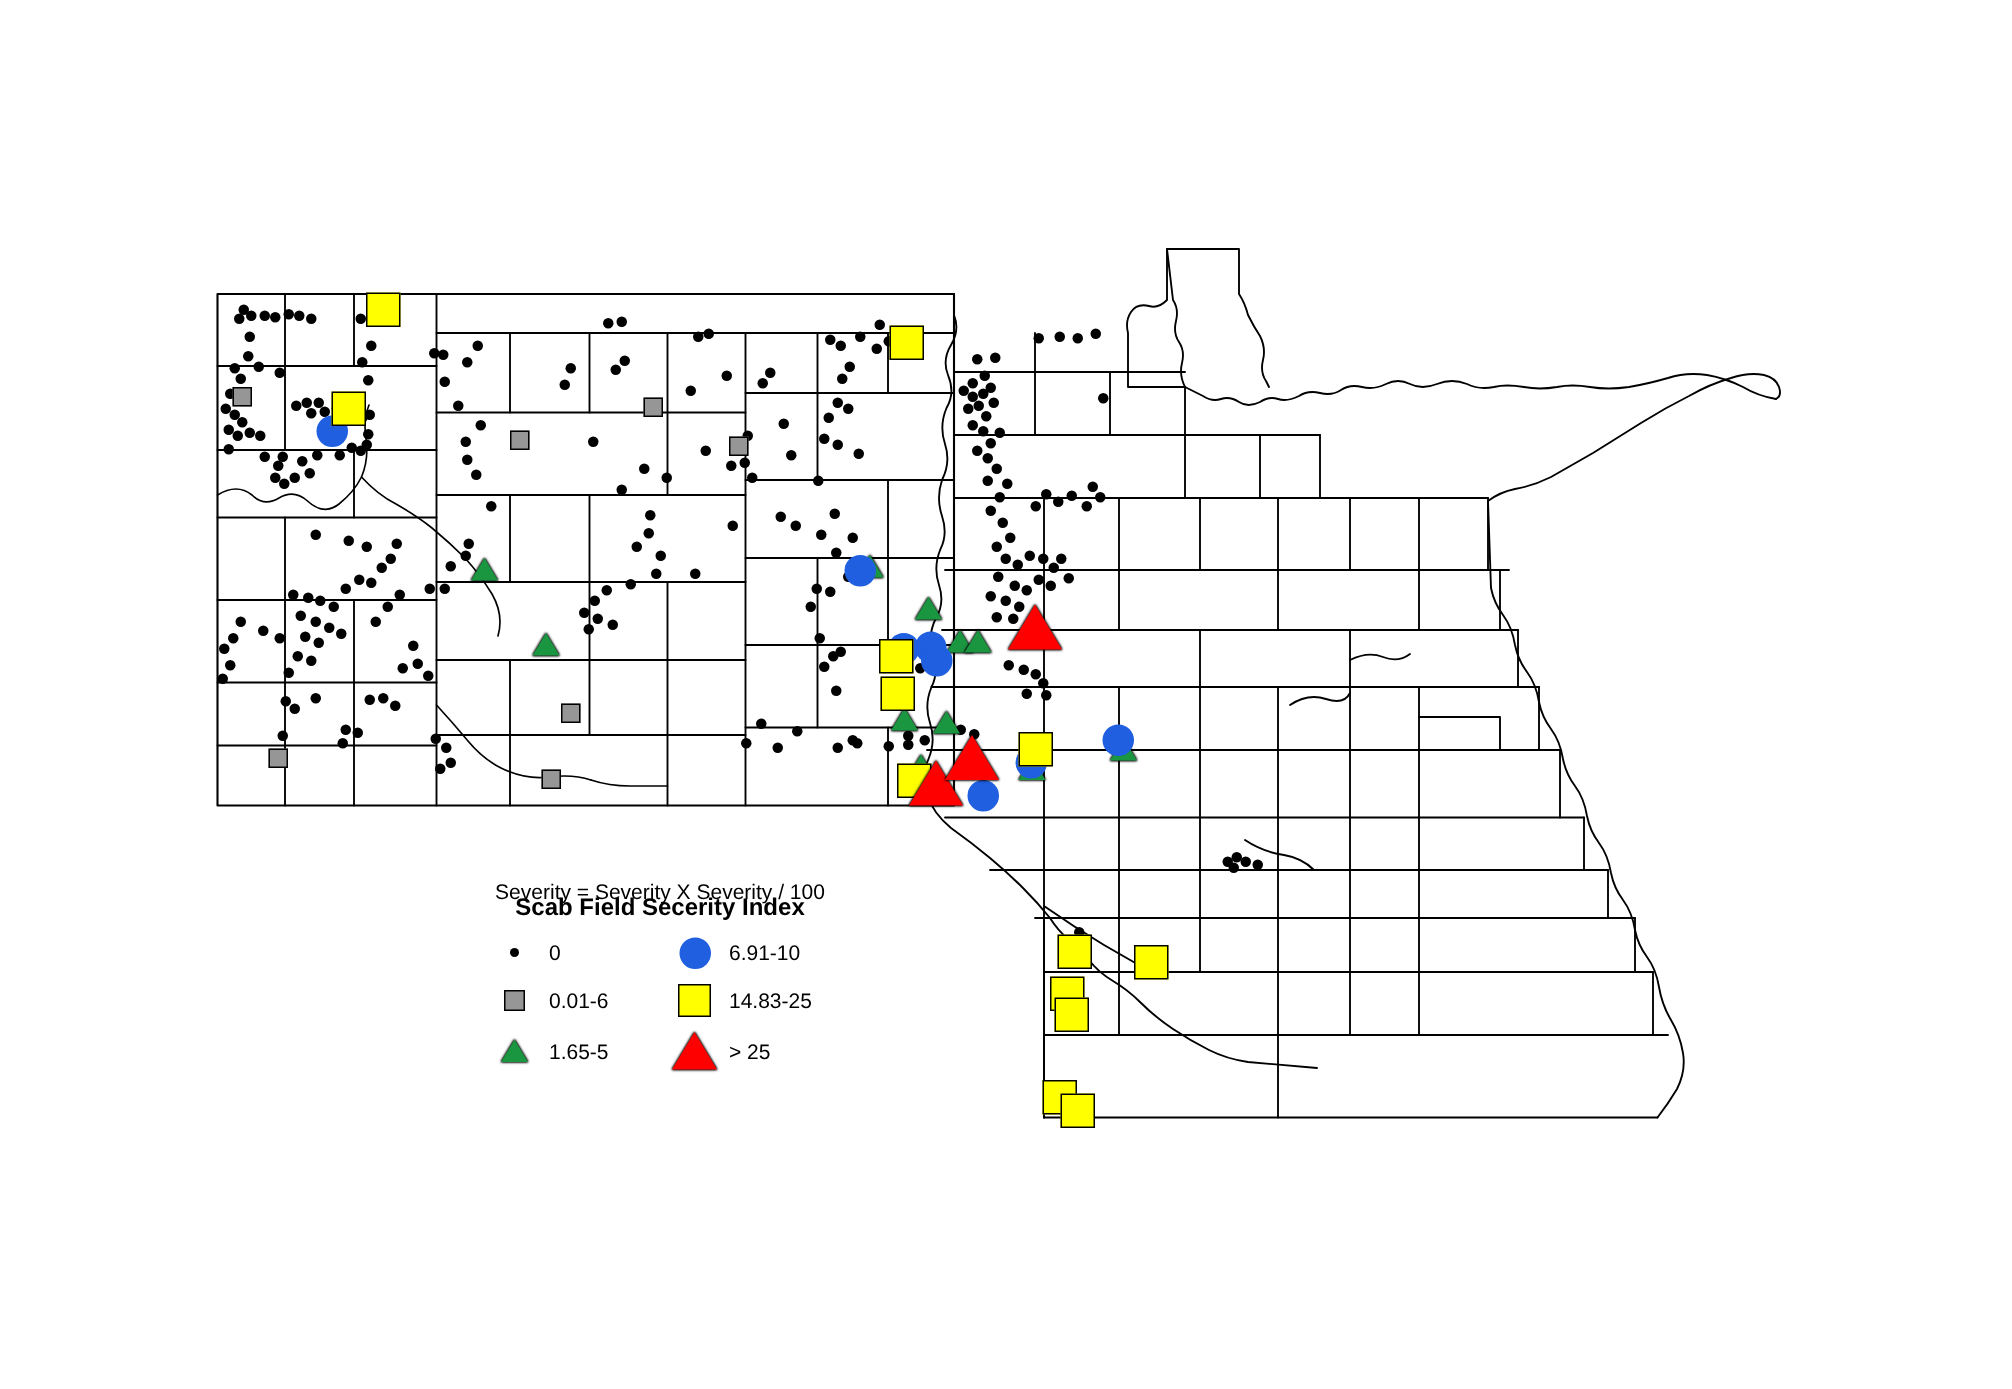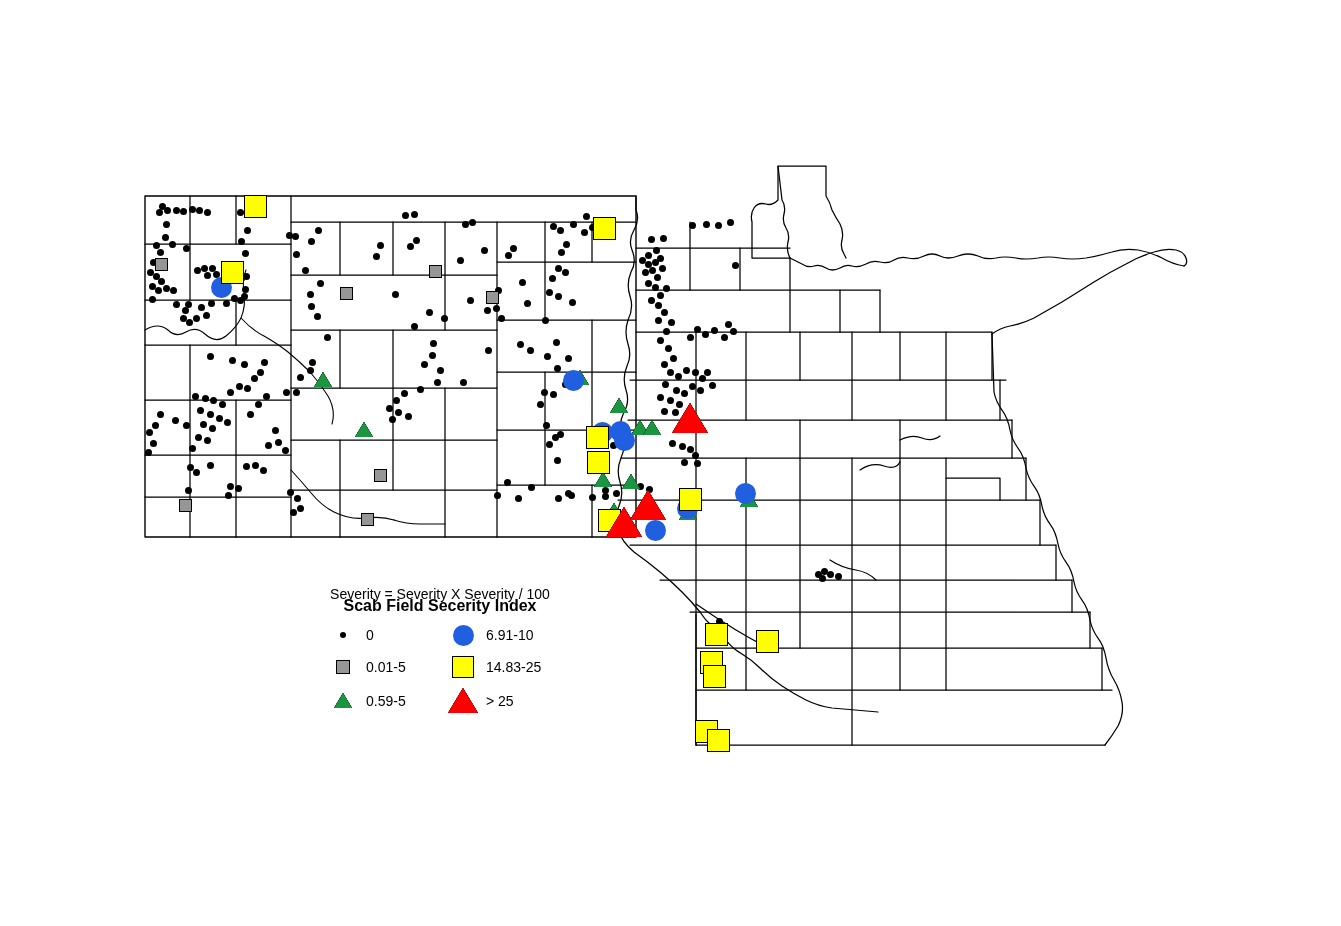--- a/index.html
+++ b/index.html
@@ -599,28 +599,28 @@
         <span class="lg-sym">
             <i class="s0"></i>
           </span>
         <span class="lg-label">0</span>
       </div>
 
       <div class="lg-row lg-col-a lg-r1">
         <span class="lg-sym">
             <i class="s1"></i>
           </span>
-        <span class="lg-label">0.01-5</span>
+        <span class="lg-label">0.01-6</span>
       </div>
 
       <div class="lg-row lg-col-a lg-r2">
         <span class="lg-sym">
             <i class="s2"></i>
           </span>
-        <span class="lg-label">0.59-5</span>
+        <span class="lg-label">1.65-5</span>
       </div>
 
       <div class="lg-row lg-col-b lg-r0">
         <span class="lg-sym">
             <i class="s3"></i>
           </span>
         <span class="lg-label">6.91-10</span>
       </div>
 
       <div class="lg-row lg-col-b lg-r1">

